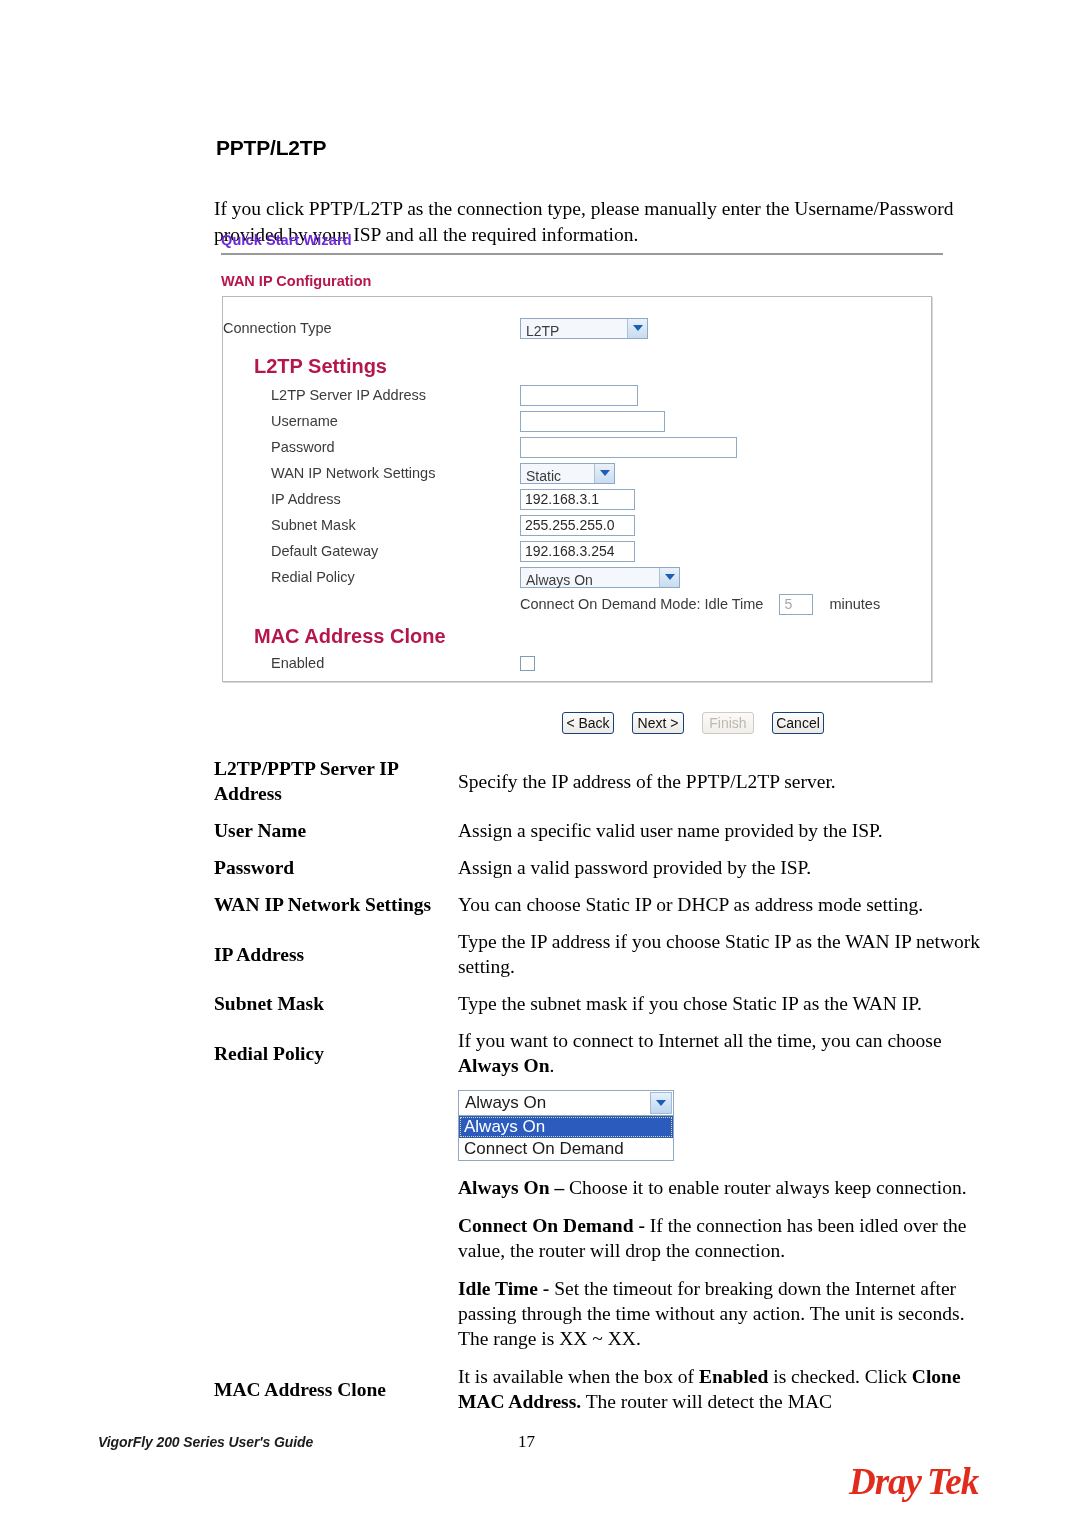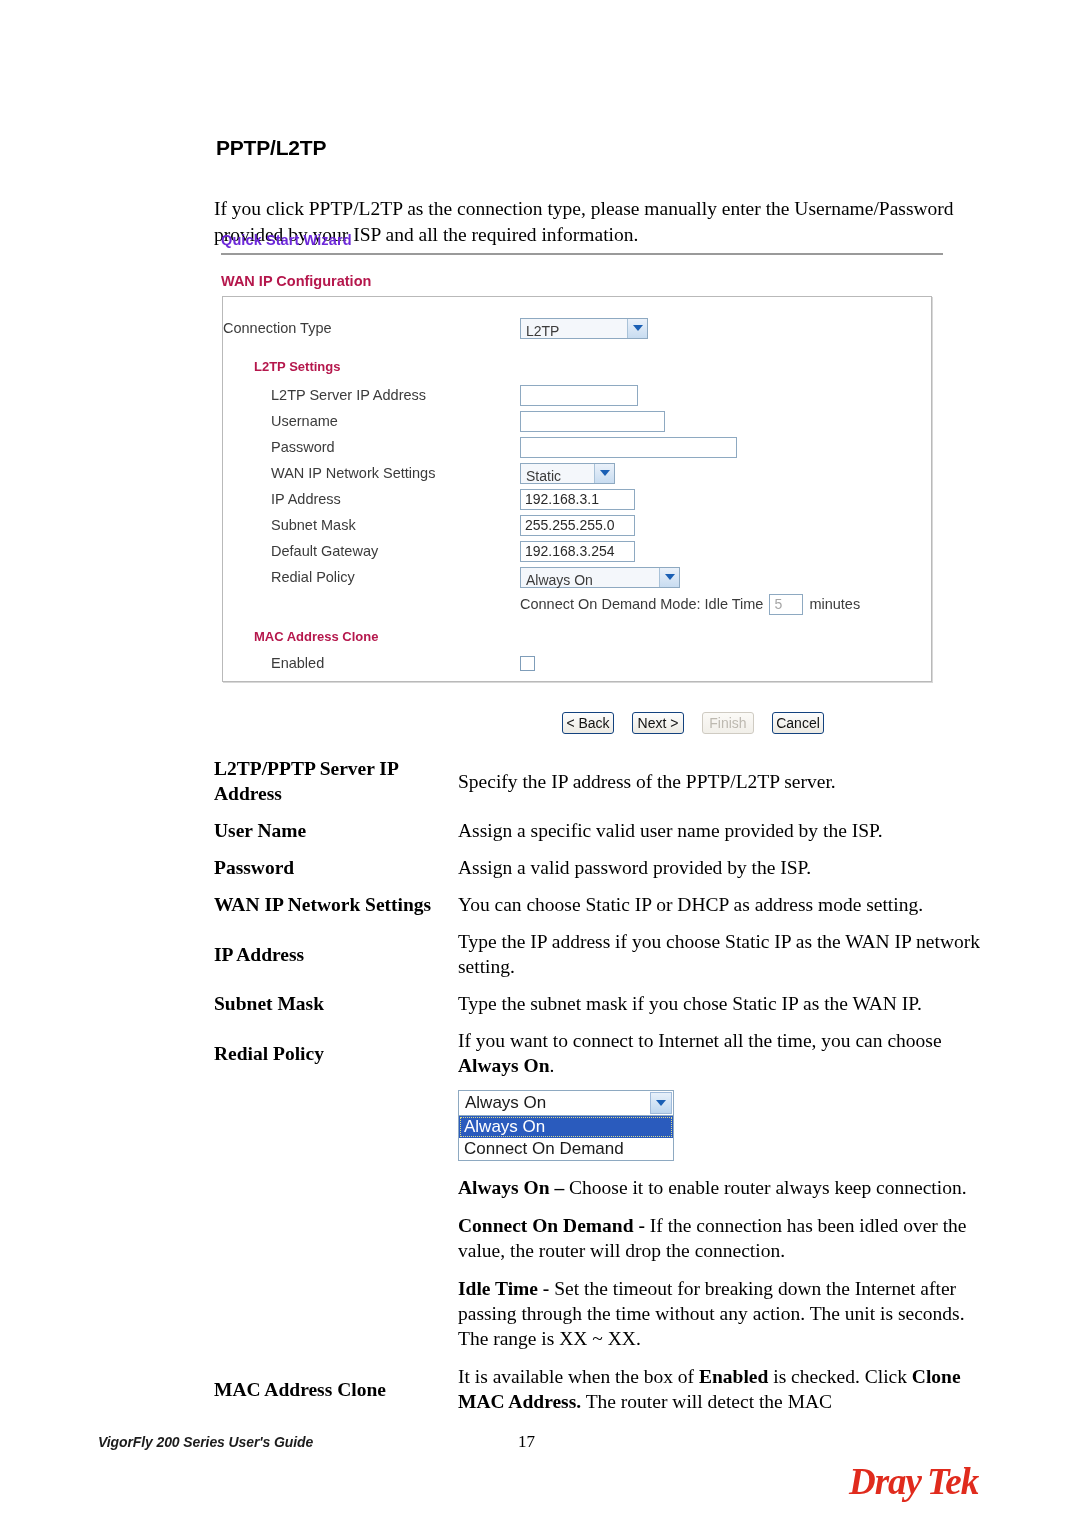--- a/index.html
+++ b/index.html
@@ -98,21 +98,21 @@
     font-family: "Liberation Sans", sans-serif;
     font-size: 14.5px;
     color: #3b3b3b;
     white-space: nowrap;
   }
   .flabel.lvl1 { }
   .flabel.lvl2 { margin-left: 48px; }
   .grouphead {
     font-family: "Liberation Sans", sans-serif;
     font-weight: bold;
-    font-size: 13px;
+    font-size: 20px;
     color: #b5174c;
     margin-left: 31px;
     white-space: nowrap;
   }
 
   .ctrl-col { position: absolute; left: 297px; display: flex; align-items: center; }
 
   
   .sel {
     display: inline-flex;
@@ -166,21 +166,21 @@
   .tinput.w-pass { width: 217px; }
   .tinput.w-ip   { width: 115px; }
   .tinput.w-idle { width: 34px; color: #a6a6a6; }
 
   .idleline {
     font-family: "Liberation Sans", sans-serif;
     font-size: 14.5px;
     color: #3b3b3b;
     display: flex;
     align-items: center;
-    gap: 6px;
+    gap: 16px;
     white-space: nowrap;
   }
   .chkbox {
     width: 15px; height: 15px;
     border: 1px solid #7f9db9;
     background: #fff;
     box-sizing: border-box;
   }
 
   

